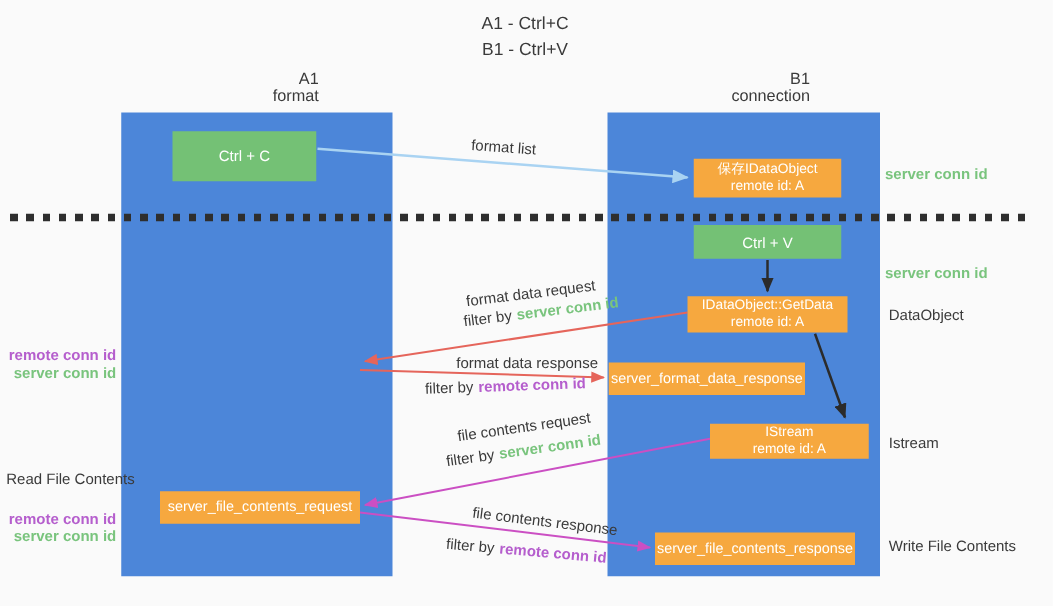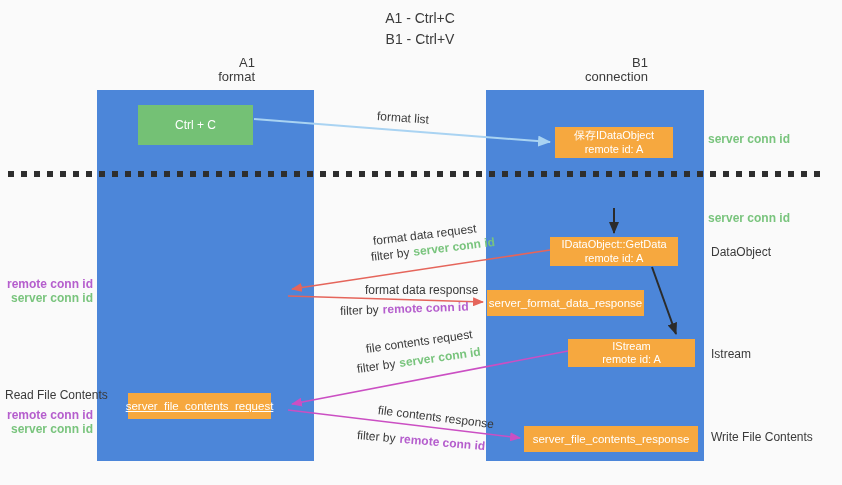--- a/index.html
+++ b/index.html
@@ -82,43 +82,44 @@
     <line class="ln-red" x1="288" y1="296" x2="483" y2="302" marker-end="url(#mRed)"></line>
     <line class="ln-mag" x1="568" y1="351" x2="292" y2="404" marker-end="url(#mMag)"></line>
     <line class="ln-mag" x1="288" y1="410" x2="520" y2="438" marker-end="url(#mMag)"></line>
   </svg>
 
   <div class="abs node green" style="left:138px;top:105px;width:115px;height:40px;">Ctrl + C</div>
   <div class="abs node orange two" style="left:555px;top:127px;width:118px;height:31px;">
     <div>保存IDataObject</div>
     <div>remote id: A</div>
   </div>
+  <div class="abs node green" style="left:555px;top:180px;width:118px;height:27px;">Ctrl + V</div>
   <div class="abs node orange two" style="left:550px;top:237px;width:128px;height:29px;">
     <div>IDataObject::GetData</div>
     <div>remote id: A</div>
   </div>
   <div class="abs node orange" style="left:487px;top:290px;width:157px;height:26px;">server_format_data_response</div>
   <div class="abs node orange two" style="left:568px;top:339px;width:127px;height:28px;">
     <div>IStream</div>
     <div>remote id: A</div>
   </div>
-  <div class="abs node orange" style="left:128px;top:393px;width:143px;height:26px;text-decoration:underline;">server_file_contents_request</div>
-  <div class="abs node orange" style="left:524px;top:426px;width:174px;height:26px;">server_file_contents_response</div>
+  <div class="abs node orange" style="left:128px;top:393px;width:160px;height:26px;">server_file_contents_request</div>
+  <div class="abs node orange" style="left:524px;top:426px;width:160px;height:26px;">server_file_contents_response</div>
 
   <div class="abs side-label green" style="left:708px;top:132px;">server conn id</div>
   <div class="abs side-label green" style="left:708px;top:211px;">server conn id</div>
   <div class="abs side-label" style="left:711px;top:245px;">DataObject</div>
   <div class="abs side-label" style="left:711px;top:347px;">Istream</div>
   <div class="abs side-label" style="left:711px;top:430px;">Write File Contents</div>
 
   <div class="abs left-stack" style="top:277px;">
     <div class="purple">remote conn id</div>
     <div class="green">server conn id</div>
   </div>
-  <div class="abs side-label" style="left:5px;top:388px;text-align:center;">Read File Contents</div>
+  <div class="abs side-label" style="left:5px;top:376px;text-align:center;">Read File Contents</div>
   <div class="abs left-stack" style="top:408px;">
     <div class="purple">remote conn id</div>
     <div class="green">server conn id</div>
   </div>
 
   <div class="abs flow-label" style="left:377px;top:109px;transform:rotate(4deg);">format list</div>
   <div class="abs flow-label" style="left:373px;top:234px;transform:rotate(-7deg);">format data request</div>
   <div class="abs flow-label" style="left:371px;top:250px;transform:rotate(-7deg);">
     <span>filter by</span><span class="hl-green">server conn id</span>
   </div>

